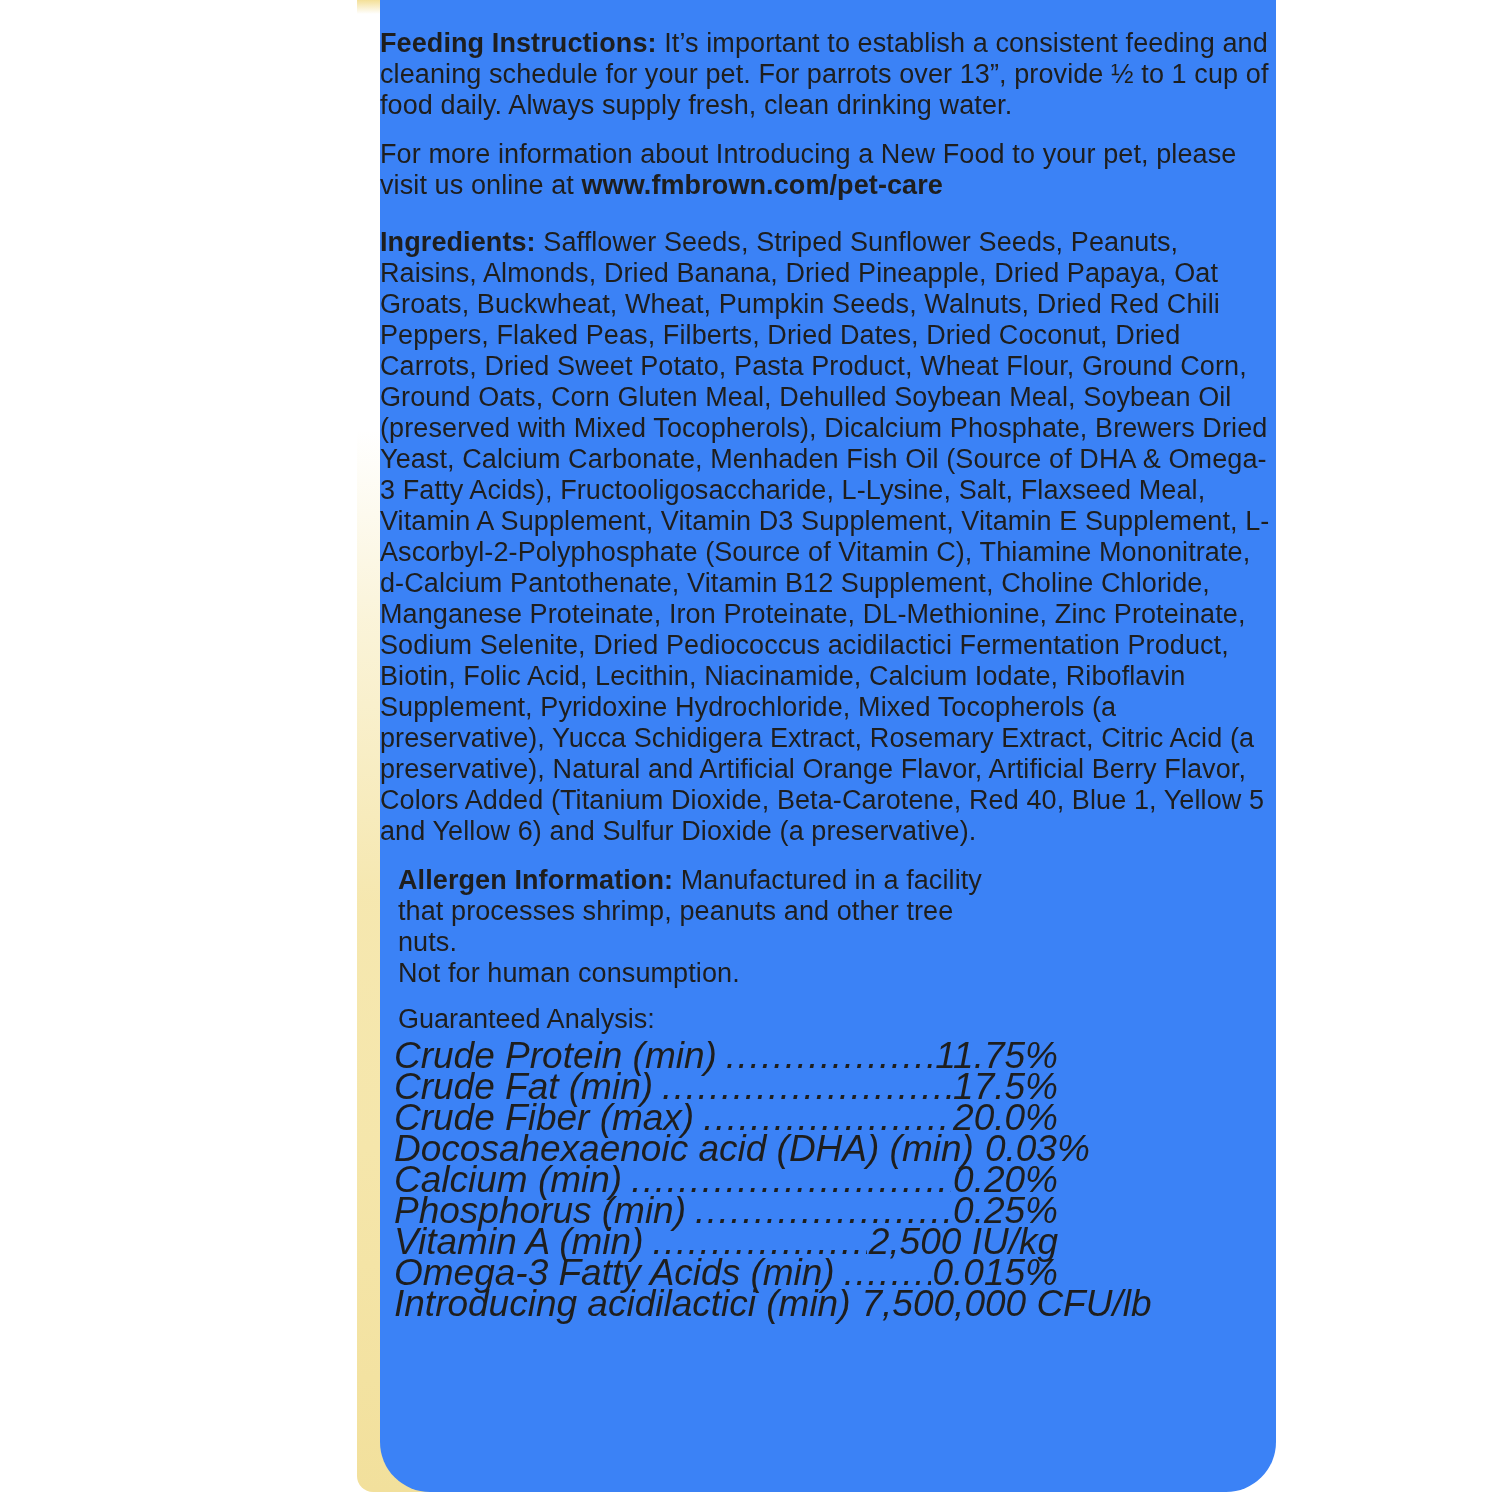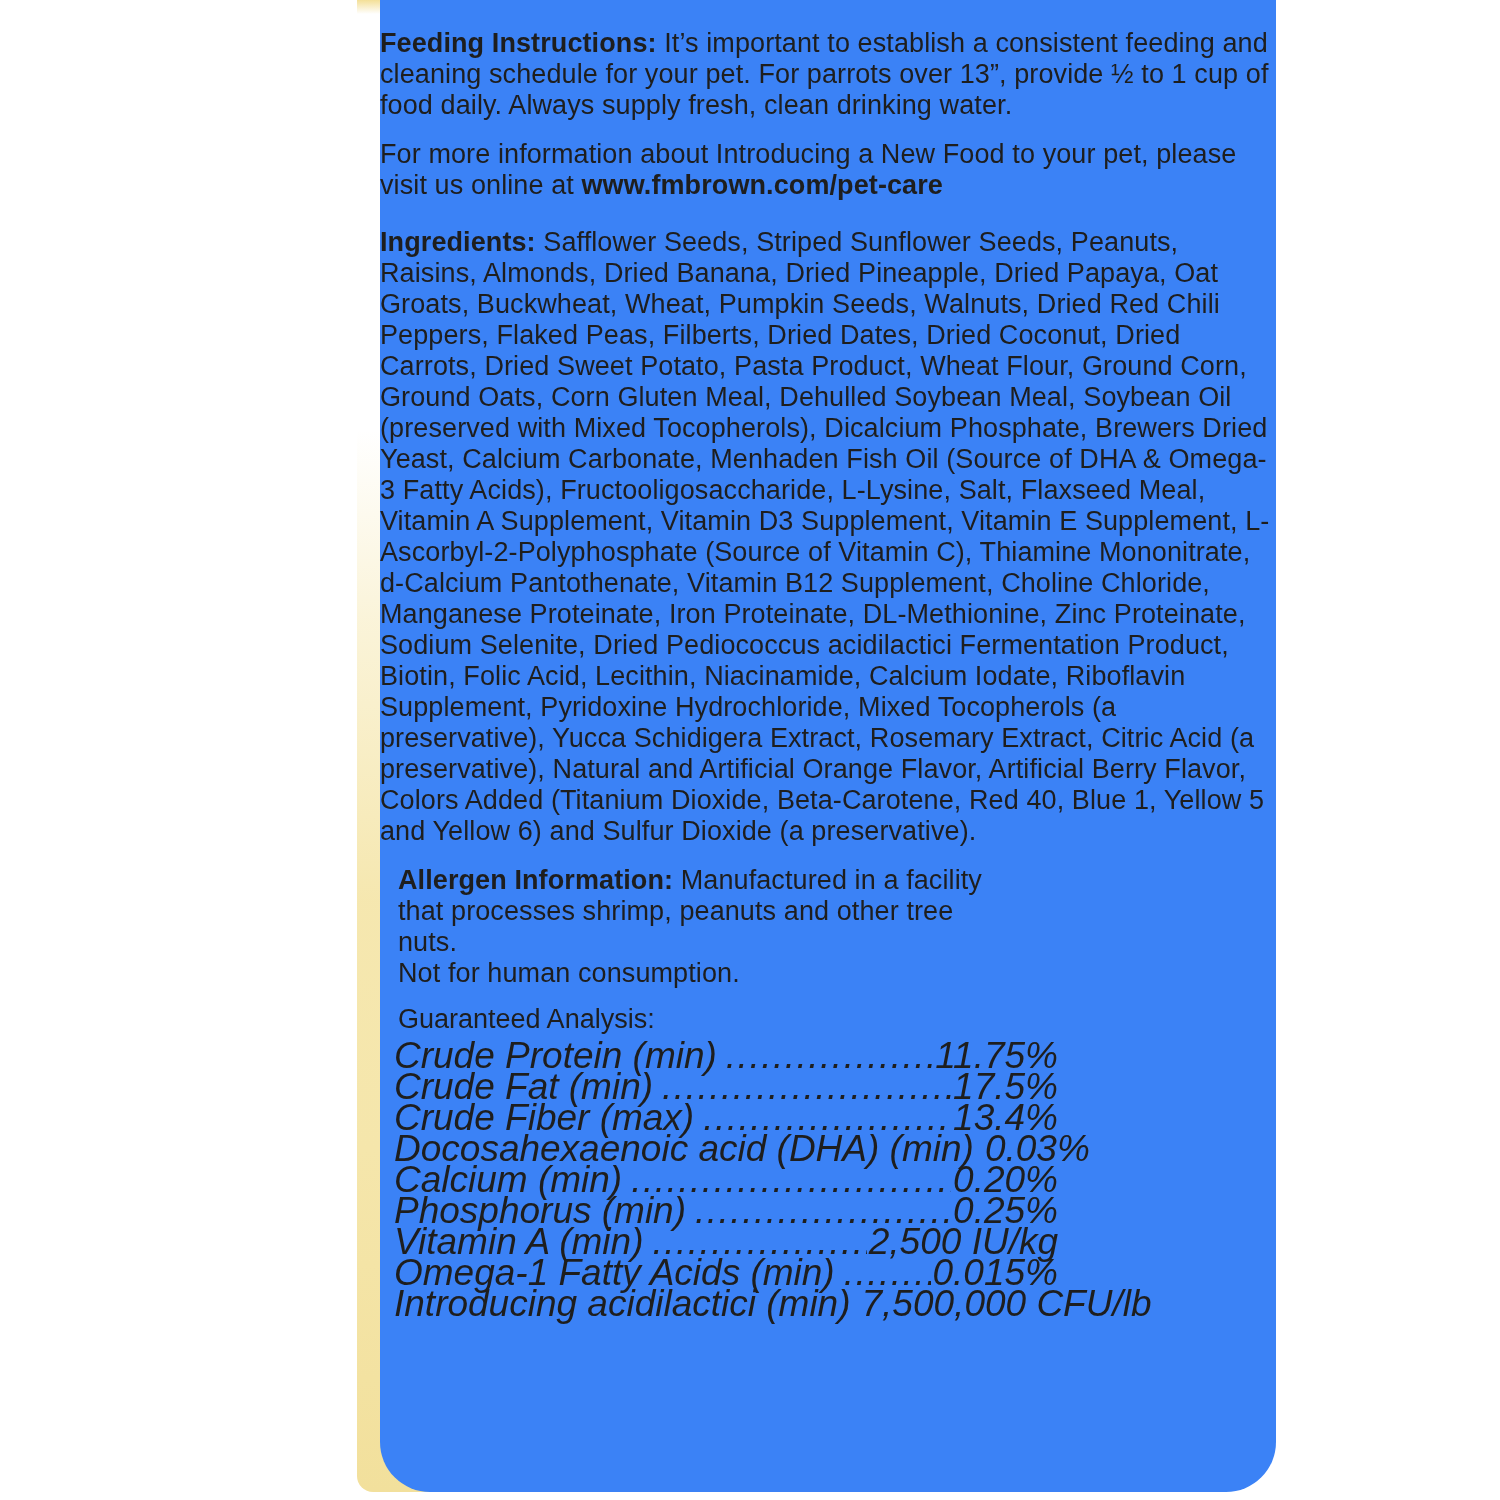--- a/index.html
+++ b/index.html
@@ -112,21 +112,21 @@
         <span class="ga-value">11.75%</span>
     </div>
     <div class="ga-row">
       <span class="ga-label">Crude Fat (min)</span>
         <span class="ga-dots"></span>
         <span class="ga-value">17.5%</span>
     </div>
     <div class="ga-row">
       <span class="ga-label">Crude Fiber (max)</span>
         <span class="ga-dots"></span>
-        <span class="ga-value">13.4%</span>
+        <span class="ga-value">20.0%</span>
     </div>
     <div class="ga-row">
       <span class="ga-label">Docosahexaenoic acid (DHA) (min)</span>
         <span class="ga-dots"></span>
         <span class="ga-value">0.03%</span>
     </div>
     <div class="ga-row">
       <span class="ga-label">Calcium (min)</span>
         <span class="ga-dots"></span>
         <span class="ga-value">0.20%</span>
@@ -135,21 +135,21 @@
       <span class="ga-label">Phosphorus (min)</span>
         <span class="ga-dots"></span>
         <span class="ga-value">0.25%</span>
     </div>
     <div class="ga-row">
       <span class="ga-label">Vitamin A (min)</span>
         <span class="ga-dots"></span>
         <span class="ga-value">2,500 IU/kg</span>
     </div>
     <div class="ga-row">
-      <span class="ga-label">Omega-1 Fatty Acids (min)</span>
+      <span class="ga-label">Omega-3 Fatty Acids (min)</span>
         <span class="ga-dots"></span>
         <span class="ga-value">0.015%</span>
     </div>
     <div class="ga-row">
       <span class="ga-label">Introducing acidilactici (min)</span>
         <span class="ga-dots"></span>
         <span class="ga-value">7,500,000 CFU/lb</span>
     </div>
   </div>
 

